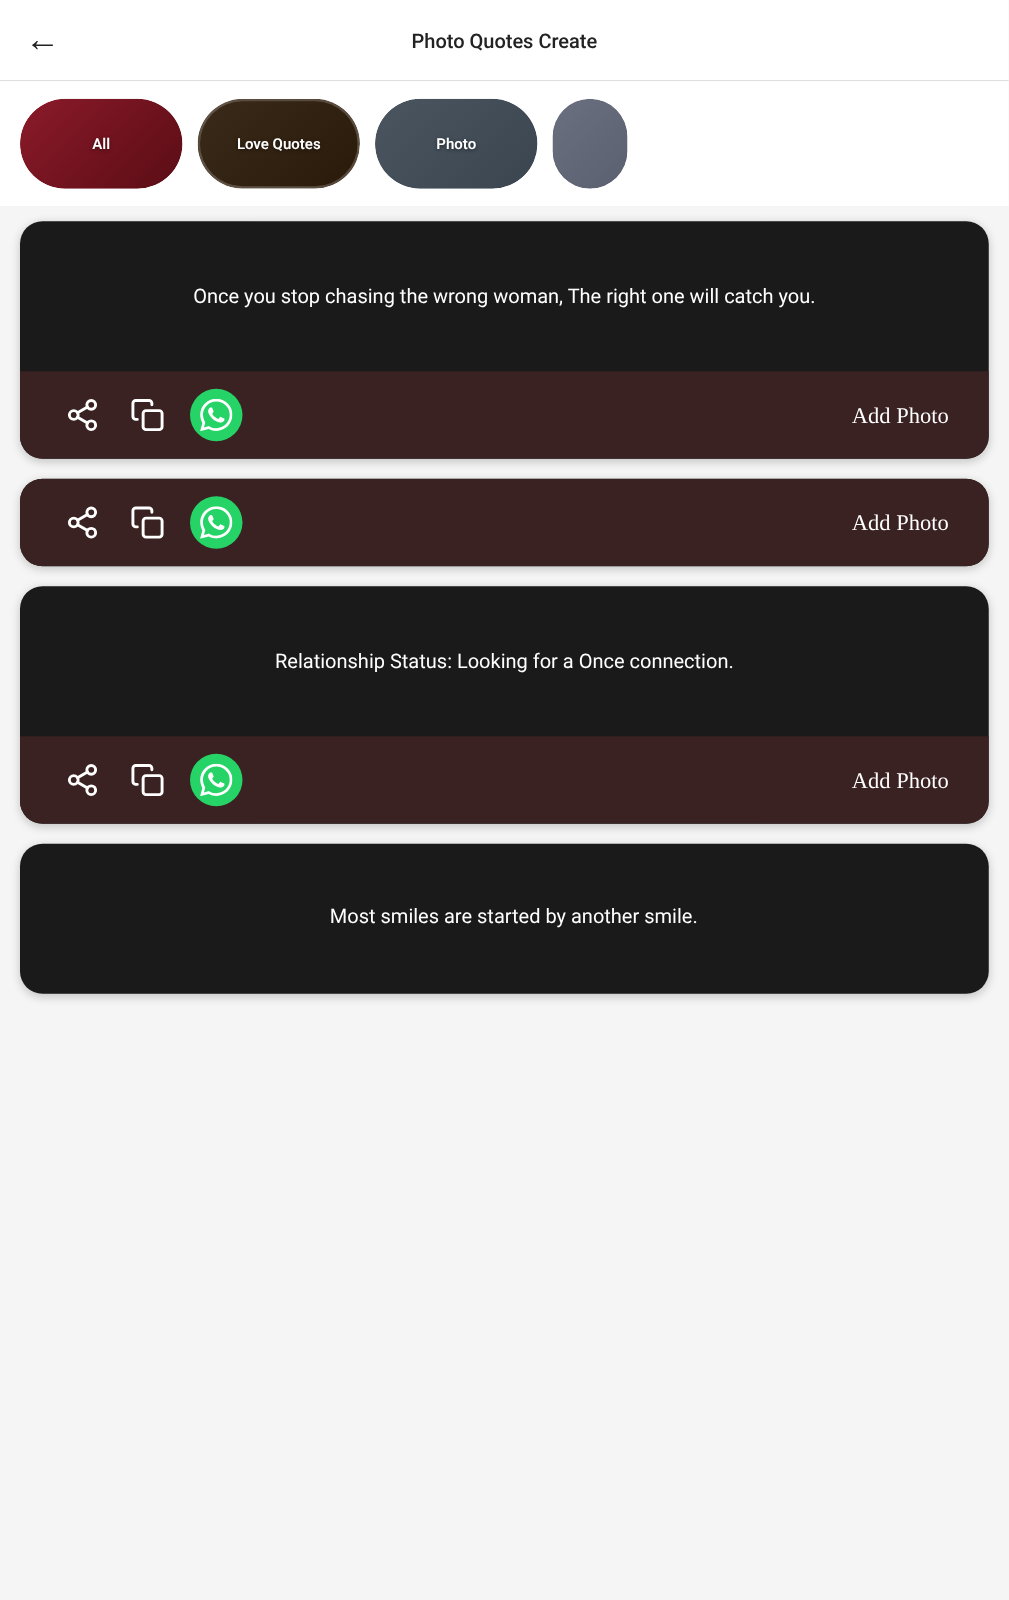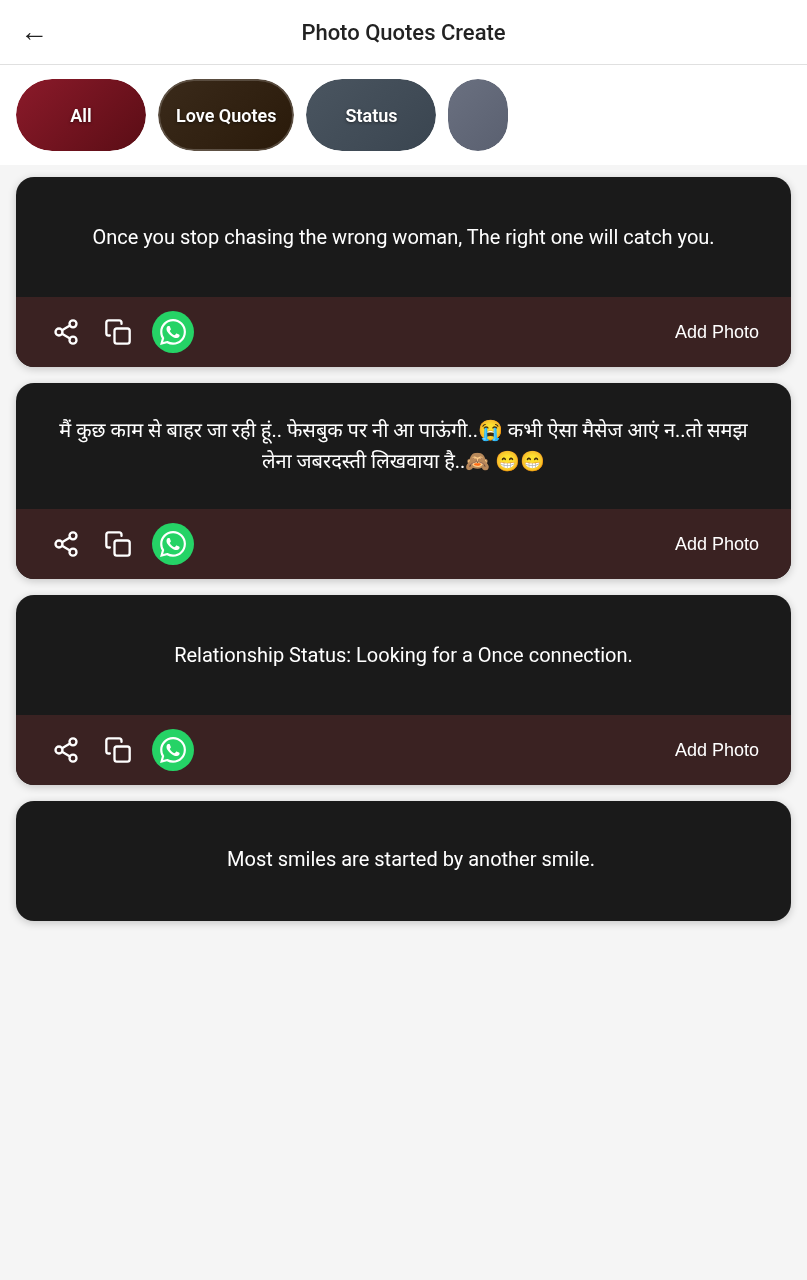--- a/index.html
+++ b/index.html
@@ -27,21 +27,21 @@
 
     .back-btn {
       font-size: 28px;
       color: #222;
       cursor: pointer;
       margin-right: 20px;
       line-height: 1;
     }
 
     .header-title {
-      font-size: 22px;
+      font-size: 16px;
       font-weight: 500;
       color: #222;
       flex: 1;
       text-align: center;
       margin-right: 48px;
     }
 
     .category-bar {
       display: flex;
       align-items: center;
@@ -72,21 +72,21 @@
     .category-chip .chip-bg {
       position: absolute;
       inset: 0;
       border-radius: 50px;
     }
 
     .category-chip .chip-label {
       position: relative;
       z-index: 2;
       color: #fff;
-      font-size: 18px;
+      font-size: 12px;
       font-weight: 600;
       text-shadow: 0 1px 3px rgba(0,0,0,0.5);
       padding: 0 18px;
       text-align: center;
     }
 
     .chip-all .chip-bg {
       background: linear-gradient(135deg, #8B1a2a 0%, #5a0d15 100%);
     }
 
@@ -123,21 +123,21 @@
     .quote-card {
       background: #1a1a1a;
       border-radius: 18px;
       overflow: hidden;
       box-shadow: 0 2px 8px rgba(0,0,0,0.2);
     }
 
     .quote-text {
       padding: 32px 28px;
       color: #fff;
-      font-size: 20px;
+      font-size: 16px;
       line-height: 1.55;
       text-align: center;
       min-height: 120px;
       display: flex;
       align-items: center;
       justify-content: center;
     }
 
     .quote-actions {
       background: #3a2222;
@@ -188,20 +188,21 @@
 
     .add-photo-btn {
       margin-left: auto;
       background: none;
       border: none;
       color: #fff;
       font-size: 18px;
       font-weight: 500;
       cursor: pointer;
       padding: 4px 8px;
+      font-family: Liberation Serif, serif;
     }
 
     .spacer {
       flex: 1;
     }
   </style>
 </head>
 <body>
 
 <div class="header">
@@ -213,21 +214,21 @@
   <div class="category-chip chip-all">
     <div class="chip-bg"></div>
     <span class="chip-label">All</span>
   </div>
   <div class="category-chip chip-love">
     <div class="chip-bg"></div>
     <span class="chip-label">Love Quotes</span>
   </div>
   <div class="category-chip chip-status">
     <div class="chip-bg"></div>
-    <span class="chip-label">Status</span>
+    <span class="chip-label">Photo</span>
   </div>
   <div class="category-chip chip-at chip-partial">
     <div class="chip-bg"></div>
     <span class="chip-label"></span>
   </div>
 </div>
 
 <div class="content-area">
 
   <div class="quote-card">
@@ -252,21 +253,20 @@
         <svg viewBox="0 0 24 24">
           <path d="M17.472 14.382c-.297-.149-1.758-.867-2.03-.967-.273-.099-.471-.148-.67.15-.197.297-.767.966-.94 1.164-.173.199-.347.223-.644.075-.297-.15-1.255-.463-2.39-1.475-.883-.788-1.48-1.761-1.653-2.059-.173-.297-.018-.458.13-.606.134-.133.298-.347.446-.52.149-.174.198-.298.298-.497.099-.198.05-.371-.025-.52-.075-.149-.669-1.612-.916-2.207-.242-.579-.487-.5-.669-.51-.173-.008-.371-.01-.57-.01-.198 0-.52.074-.792.372-.272.297-1.04 1.016-1.04 2.479 0 1.462 1.065 2.875 1.213 3.074.149.198 2.096 3.2 5.077 4.487.709.306 1.262.489 1.694.625.712.227 1.36.195 1.871.118.571-.085 1.758-.719 2.006-1.413.248-.694.248-1.289.173-1.413-.074-.124-.272-.198-.57-.347m-5.421 7.403h-.004a9.87 9.87 0 0 1-5.031-1.378l-.361-.214-3.741.982.998-3.648-.235-.374a9.86 9.86 0 0 1-1.51-5.26c.001-5.45 4.436-9.884 9.888-9.884 2.64 0 5.122 1.03 6.988 2.898a9.825 9.825 0 0 1 2.893 6.994c-.003 5.45-4.437 9.884-9.885 9.884m8.413-18.297A11.815 11.815 0 0 0 12.05 0C5.495 0 .16 5.335.157 11.892c0 2.096.547 4.142 1.588 5.945L.057 24l6.305-1.654a11.882 11.882 0 0 0 5.683 1.448h.005c6.554 0 11.89-5.335 11.893-11.893a11.821 11.821 0 0 0-3.48-8.413z"></path>
         </svg>
       </div>
       <span class="spacer"></span>
       <button class="add-photo-btn">Add Photo</button>
     </div>
   </div>
 
   <div class="quote-card">
-    <div class="quote-text">मैं कुछ काम से बाहर जा रही हूं.. फेसबुक पर नी आ पाऊंगी..😭 कभी ऐसा मैसेज आएं न..तो समझ लेना जबरदस्ती लिखवाया है..🙈 😁😁</div>
     <div class="quote-actions">
       <button class="action-btn" title="Share">
         <svg viewBox="0 0 24 24">
           <circle cx="18" cy="5" r="3"></circle>
             <circle cx="6" cy="12" r="3"></circle>
             <circle cx="18" cy="19" r="3"></circle>
           <line x1="8.59" y1="13.51" x2="15.42" y2="17.49"></line>
             <line x1="15.41" y1="6.51" x2="8.59" y2="10.49"></line>
         </svg>
       </button>

